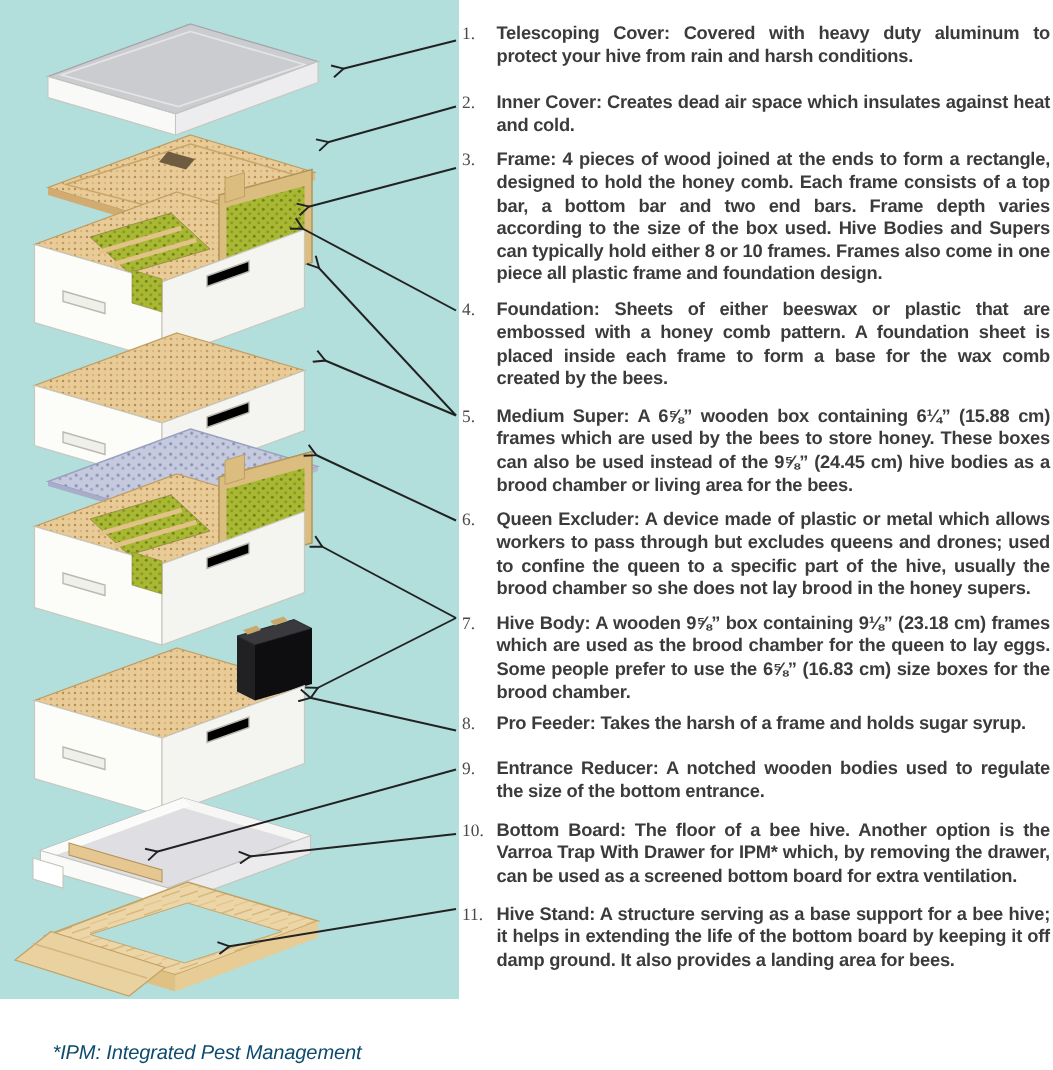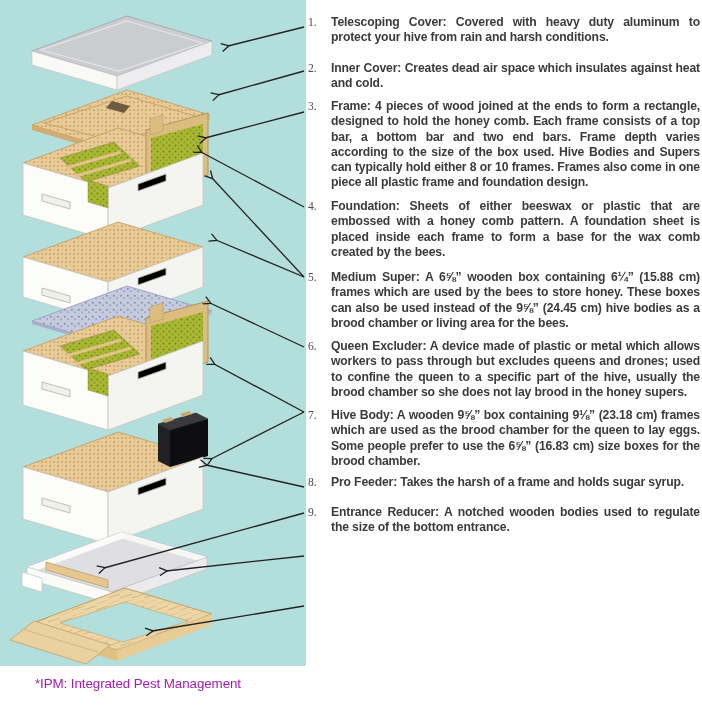--- a/index.html
+++ b/index.html
@@ -15,22 +15,23 @@
   .legend-item{position:absolute;left:306px;width:394px;color:#3b3b3b;}
   .legend-num{
     position:absolute;left:2px;top:1px;width:22px;
     font-family:"Liberation Serif",serif;font-size:11.6px;color:#4a4a4a;
   }
   .legend-text{
     margin-left:25px;font-size:12.2px;line-height:15.3px;
     text-align:justify;letter-spacing:-0.15px;font-weight:bold;
   }
   .footnote{
-    position:absolute;left:35px;top:676px;font-size:13.4px;color:#a21caf;
+    position:absolute;left:35px;top:694px;font-size:13.4px;color:#0c4a6e;
     letter-spacing:-0.1px;
+    font-style:italic;
   }
 </style>
 </head>
 <body>
 
 <div class="panel"></div>
 
 <svg class="diagram-svg" width="306" height="666" viewBox="0 0 306 666" xmlns="http://www.w3.org/2000/svg">
   <defs>
     <pattern id="wood" width="8" height="8" patternUnits="userSpaceOnUse">
@@ -200,15 +201,23 @@
     <div class="legend-text">Hive Body: A wooden 9⅝” box containing 9⅛” (23.18 cm) frames which are used as the brood chamber for the queen to lay eggs. Some people prefer to use the 6⅝” (16.83 cm) size boxes for the brood chamber.</div>
   </div>
   <div class="legend-item" style="top:475px">
     <span class="legend-num">8.</span>
     <div class="legend-text">Pro Feeder: Takes the harsh of a frame and holds sugar syrup.</div>
   </div>
   <div class="legend-item" style="top:505px">
     <span class="legend-num">9.</span>
     <div class="legend-text">Entrance Reducer: A notched wooden bodies used to regulate the size of the bottom entrance.</div>
   </div>
+  <div class="legend-item" style="top:546px">
+    <span class="legend-num">10.</span>
+    <div class="legend-text">Bottom Board: The floor of a bee hive. Another option is the Varroa Trap With Drawer for IPM* which, by removing the drawer, can be used as a screened bottom board for extra ventilation.</div>
+  </div>
+  <div class="legend-item" style="top:602px">
+    <span class="legend-num">11.</span>
+    <div class="legend-text">Hive Stand: A structure serving as a base support for a bee hive; it helps in extending the life of the bottom board by keeping it off damp ground. It also provides a landing area for bees.</div>
+  </div>
 </div>
 
 <div class="footnote">*IPM: Integrated Pest Management</div>
 
 </body></html>

